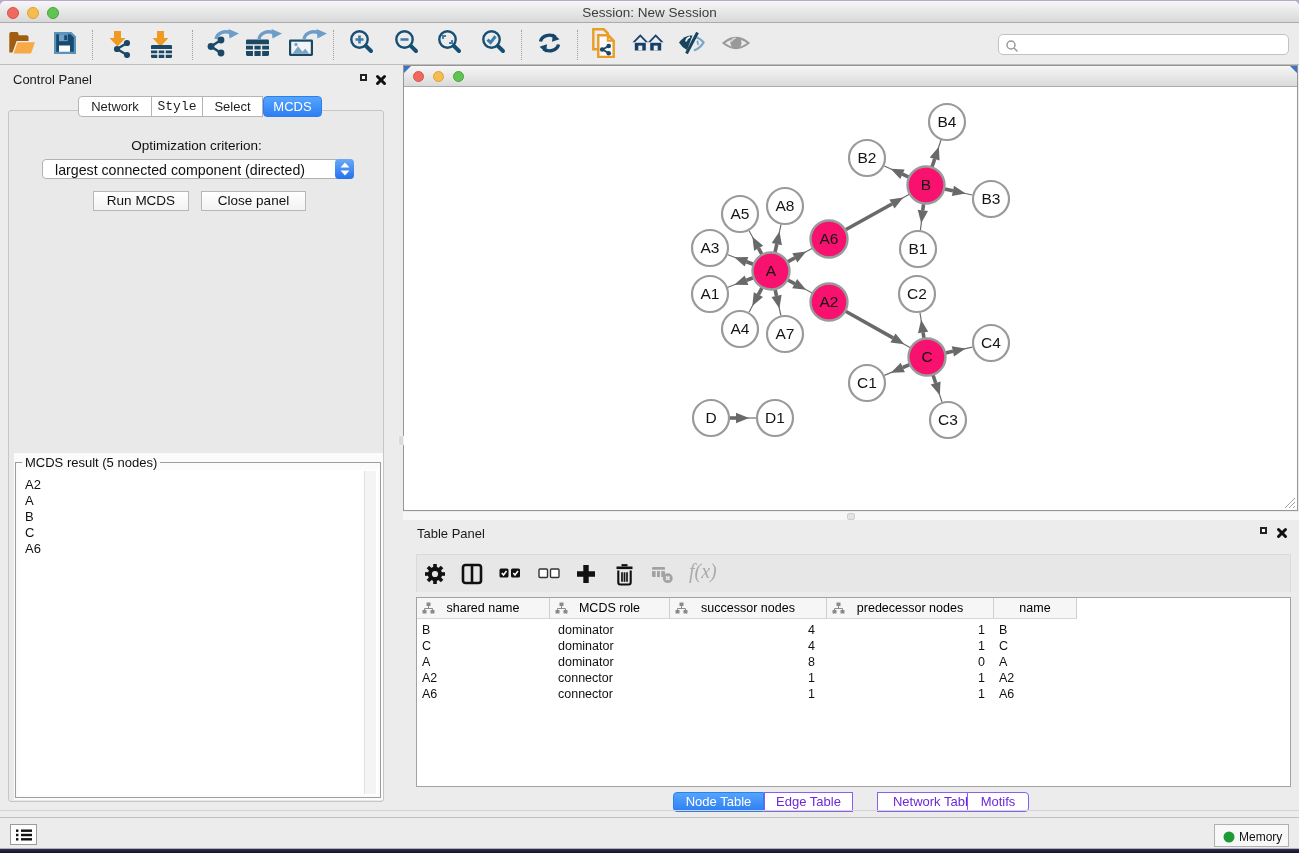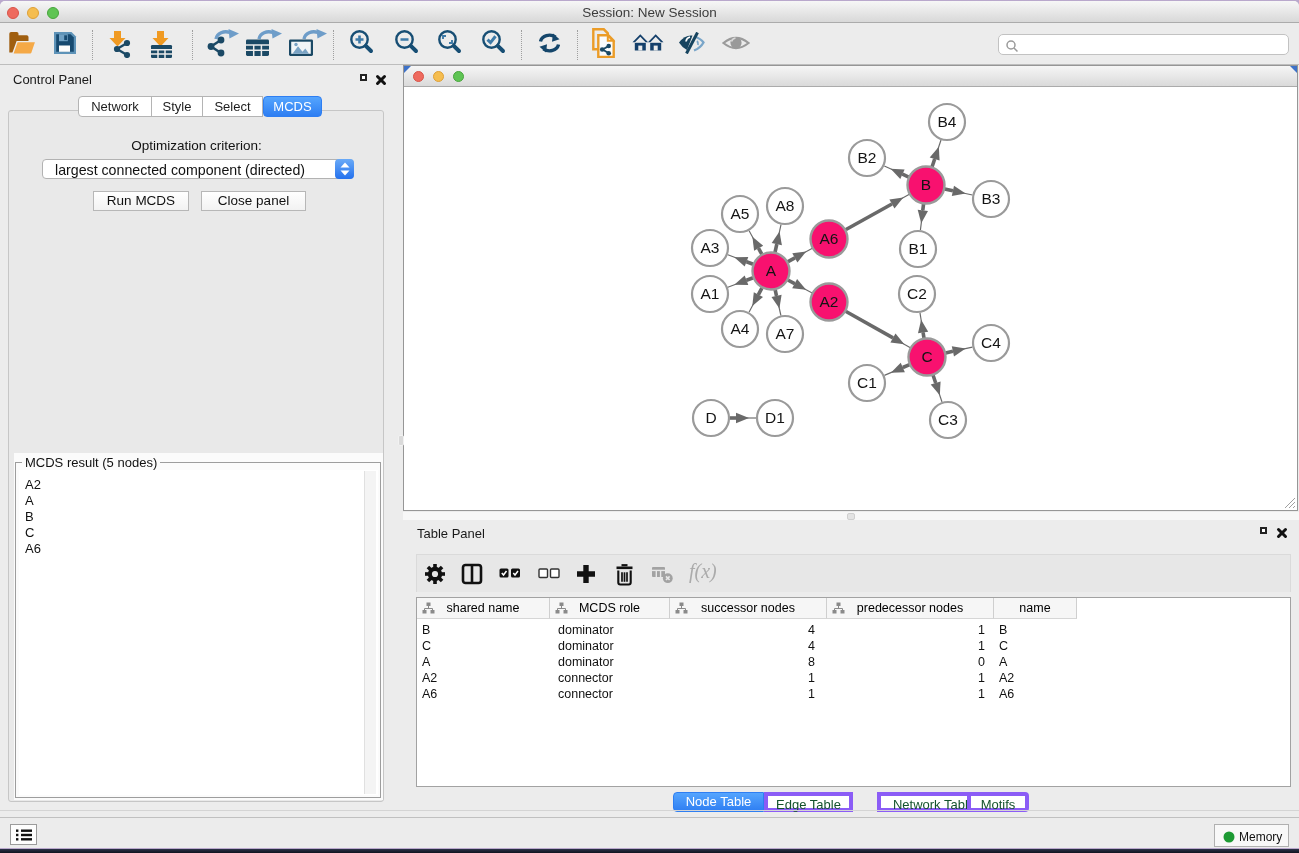--- a/index.html
+++ b/index.html
@@ -45,21 +45,21 @@
   #nf-titletext { position:absolute; top:3px; left:0; width:893px; text-align:center; font-size:14px; color:#3c3c3c; }
   .tl2 { position:absolute; top:5px; width:11px; height:11px; border-radius:50%; }
   #splitgrip { position:absolute; left:398px; top:434px; width:6px; height:11px; background:#dadada; border:1px solid #f2f2f2; border-radius:2px; }
   
   #tp-title { position:absolute; left:417px; top:525px; font-size:13px; color:#1a1a1a; }
   #tp-toolbar { position:absolute; left:416px; top:553px; width:875px; height:38px; background:#e7e7e7; border:1px solid #dadada; border-bottom:none; }
   #tp-table { position:absolute; left:416px; top:596px; width:875px; height:190px; background:#fff; border:1px solid #a2a2a2; }
   .th { position:absolute; top:0; height:21px; background:#f6f6f6; border-right:1px solid #cfcfcf; border-bottom:1px solid #d6d6d6; }
   .th .lbl { position:absolute; top:3px; width:100%; text-align:center; font-size:12.5px; color:#000000; }
   .td { position:absolute; font-size:12.5px; color:#111; }
-  .tabs2 { position:absolute; top:791px; height:20px; background:#fff; border:4px solid #8b5cf6; font-size:13px; color:#14532d; text-align:center; line-height:18px; }
+  .tabs2 { position:absolute; top:791px; height:20px; background:#fff; border:1px solid #8b5cf6; font-size:13px; color:#6d28d9; text-align:center; line-height:18px; }
   #tab-node { background:linear-gradient(#55a5fe,#2e7ef2); color:#fff; border:1px solid #2e7ef2; border-radius:4px 0 0 4px; }
 </style>
 </head>
 <body>
 <div id="deskbottom"></div>
 <div id="win">
   <div id="titlebar">
     <div class="tl" style="left:7px; background:#ee6a5e; border:0.5px solid #d95348;"></div>
     <div class="tl" style="left:27px; background:#f5bd4f; border:0.5px solid #dfa036;"></div>
     <div class="tl" style="left:47px; background:#5fc454; border:0.5px solid #48a53d;"></div>
@@ -210,21 +210,21 @@
   <div class="panehdr-sq" style="left:360px;top:73px;"></div>
   <svg style="position:absolute;left:375px;top:73px" width="12" height="12" viewBox="0 0 12 12">
     <g stroke="#111" stroke-width="3" stroke-linecap="round">
         <line x1="2.5" y1="2.5" x2="9.5" y2="9.5"></line>
         <line x1="9.5" y1="2.5" x2="2.5" y2="9.5"></line>
       </g>
   </svg>
   <div id="cp-panel"></div>
   <div id="cp-white"></div>
   <div class="tab" style="left:78px; width:74px; border-radius:4px 0 0 4px;">Network</div>
-  <div class="tab" style="left:151px; width:52px;">Style</div>
+  <div class="tab" style="left:151px; width:52px;font-family:Liberation Mono, monospace;">Style</div>
   <div class="tab" style="left:202px; width:61px;">Select</div>
   <div class="tab" id="tab-mcds" style="left:263px; width:59px;">MCDS</div>
   <div id="dropdown">
     <div class="dtext">largest connected component (directed)</div>
     <div id="dropcap">
       <svg style="position:absolute;left:3.5px;top:2.5px" width="12" height="14" viewBox="0 0 12 14">
         <polygon points="6,0.5 10.5,5.5 1.5,5.5" fill="#fff"></polygon>
         <polygon points="6,13.5 10.5,8.5 1.5,8.5" fill="#fff"></polygon>
       </svg>
     </div>

